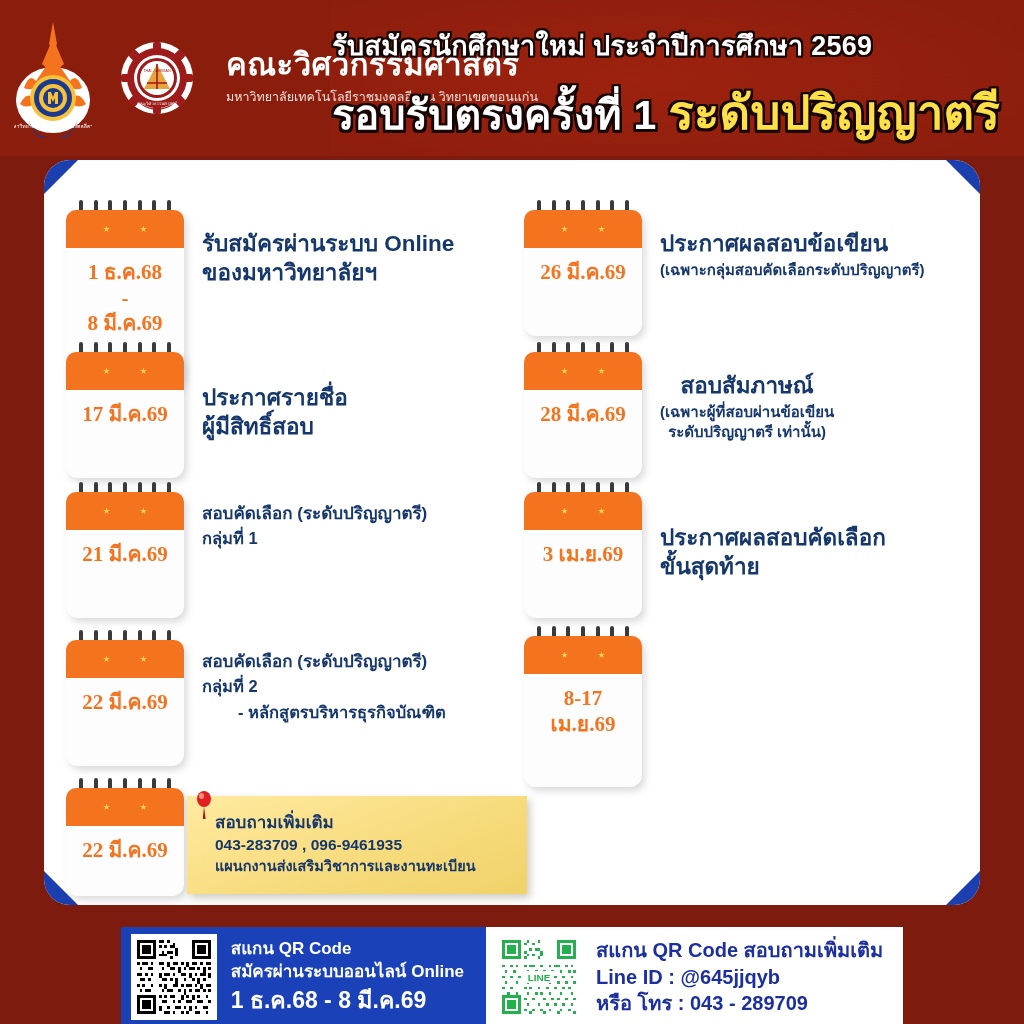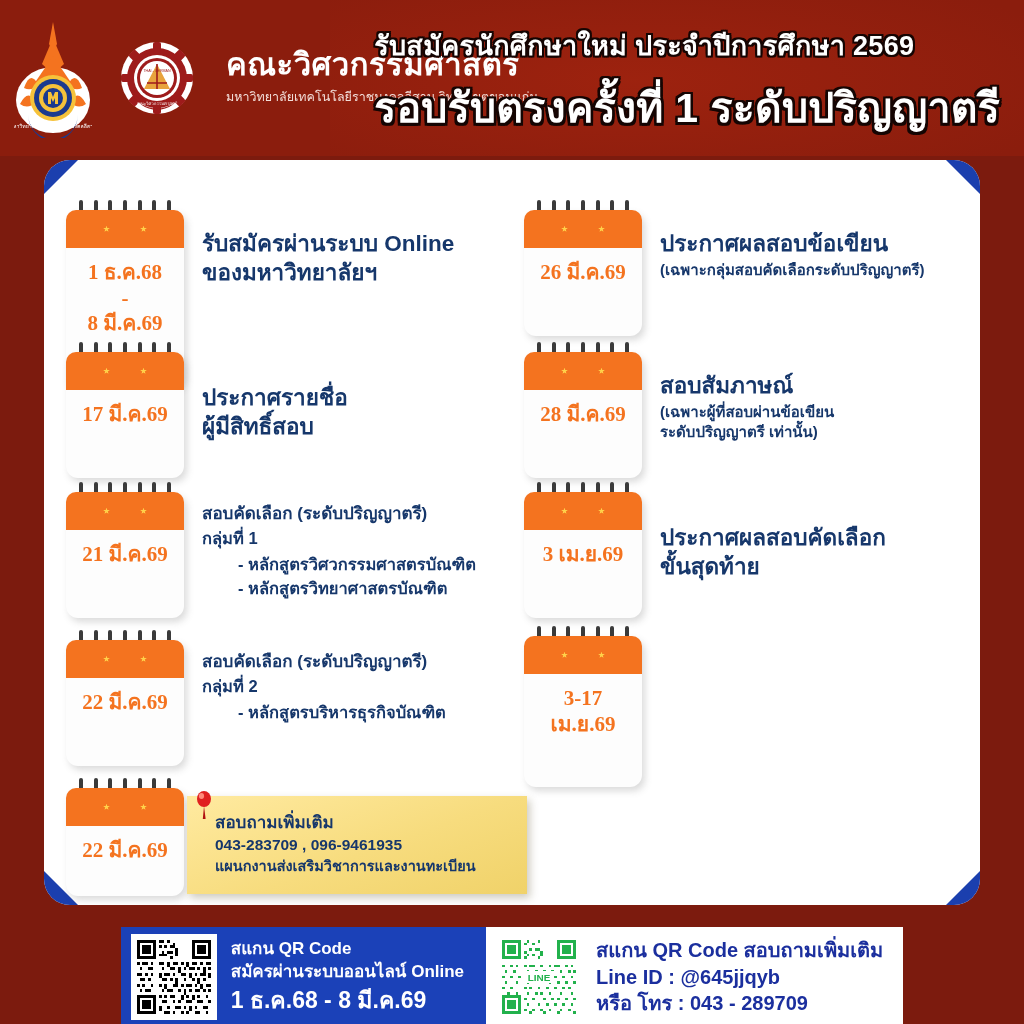--- a/index.html
+++ b/index.html
@@ -96,23 +96,23 @@
     font-weight: 700;
     color: #ffffff;
     letter-spacing: .3px;
     text-shadow:
       -2.5px -2.5px 0 #150503, 2.5px -2.5px 0 #150503,
       -2.5px  2.5px 0 #150503, 2.5px  2.5px 0 #150503,
        0    -2.5px 0 #150503, 0     2.5px 0 #150503,
       -2.5px  0    0 #150503, 2.5px  0    0 #150503;
   }
   .title-line2 .t2b {
-    font-size: 41px;
-    font-weight: 700;
-    color: #ffffff;
+    font-size: 47px;
+    font-weight: 700;
+    color: #fde047;
     letter-spacing: .3px;
     text-shadow:
       -2.5px -2.5px 0 #150503, 2.5px -2.5px 0 #150503,
       -2.5px  2.5px 0 #150503, 2.5px  2.5px 0 #150503,
        0    -2.5px 0 #150503, 0     2.5px 0 #150503,
       -2.5px  0    0 #150503, 2.5px  0    0 #150503;
   }
 
   
   .card {
@@ -457,24 +457,20 @@
               <s></s>
               <s></s>
             </div>
           <div class="cal-body">
             <div class="cal-date">21 มี.ค.69</div>
           </div>
         </div>
         <div class="row-text" style="padding-top:18px;">
           <div class="rt-sub2">สอบคัดเลือก (ระดับปริญญาตรี)</div>
           <div class="rt-sub">กลุ่มที่ 1</div>
-          <div class="rt-bullets">
-            <div>- หลักสูตรวิศวกรรมศาสตรบัณฑิต</div>
-            <div>- หลักสูตรวิทยาศาสตรบัณฑิต</div>
-          </div>
         </div>
       </div>
 
       <div class="row" style="top:470px; left:0;">
         <div class="cal tall">
           <div class="cal-rings">
             <i></i>
               <i></i>
               <i></i>
               <i></i>
@@ -565,21 +561,21 @@
               <i></i>
           </div>
           <div class="cal-head">
               <s></s>
               <s></s>
             </div>
           <div class="cal-body">
             <div class="cal-date">28 มี.ค.69</div>
           </div>
         </div>
-        <div class="row-text" style="padding-top:30px;">
+        <div class="row-text" style="padding-top:30px;text-align:center;">
           <div class="rt-main">สอบสัมภาษณ์</div>
           <div class="rt-note">(เฉพาะผู้ที่สอบผ่านข้อเขียน
 ระดับปริญญาตรี เท่านั้น)</div>
         </div>
       </div>
 
       <div class="row" style="top:322px; left:0;">
         <div class="cal tall">
           <div class="cal-rings">
             <i></i>
@@ -613,21 +609,21 @@
               <i></i>
               <i></i>
               <i></i>
               <i></i>
           </div>
           <div class="cal-head">
               <s></s>
               <s></s>
             </div>
           <div class="cal-body">
-            <div class="cal-date">3-17
+            <div class="cal-date">8-17
 เม.ย.69</div>
           </div>
         </div>
       </div>
 
     </div>
 
     <div class="sticky">
       <div class="pin">
         <svg viewBox="0 0 18 30" width="18" height="30">

